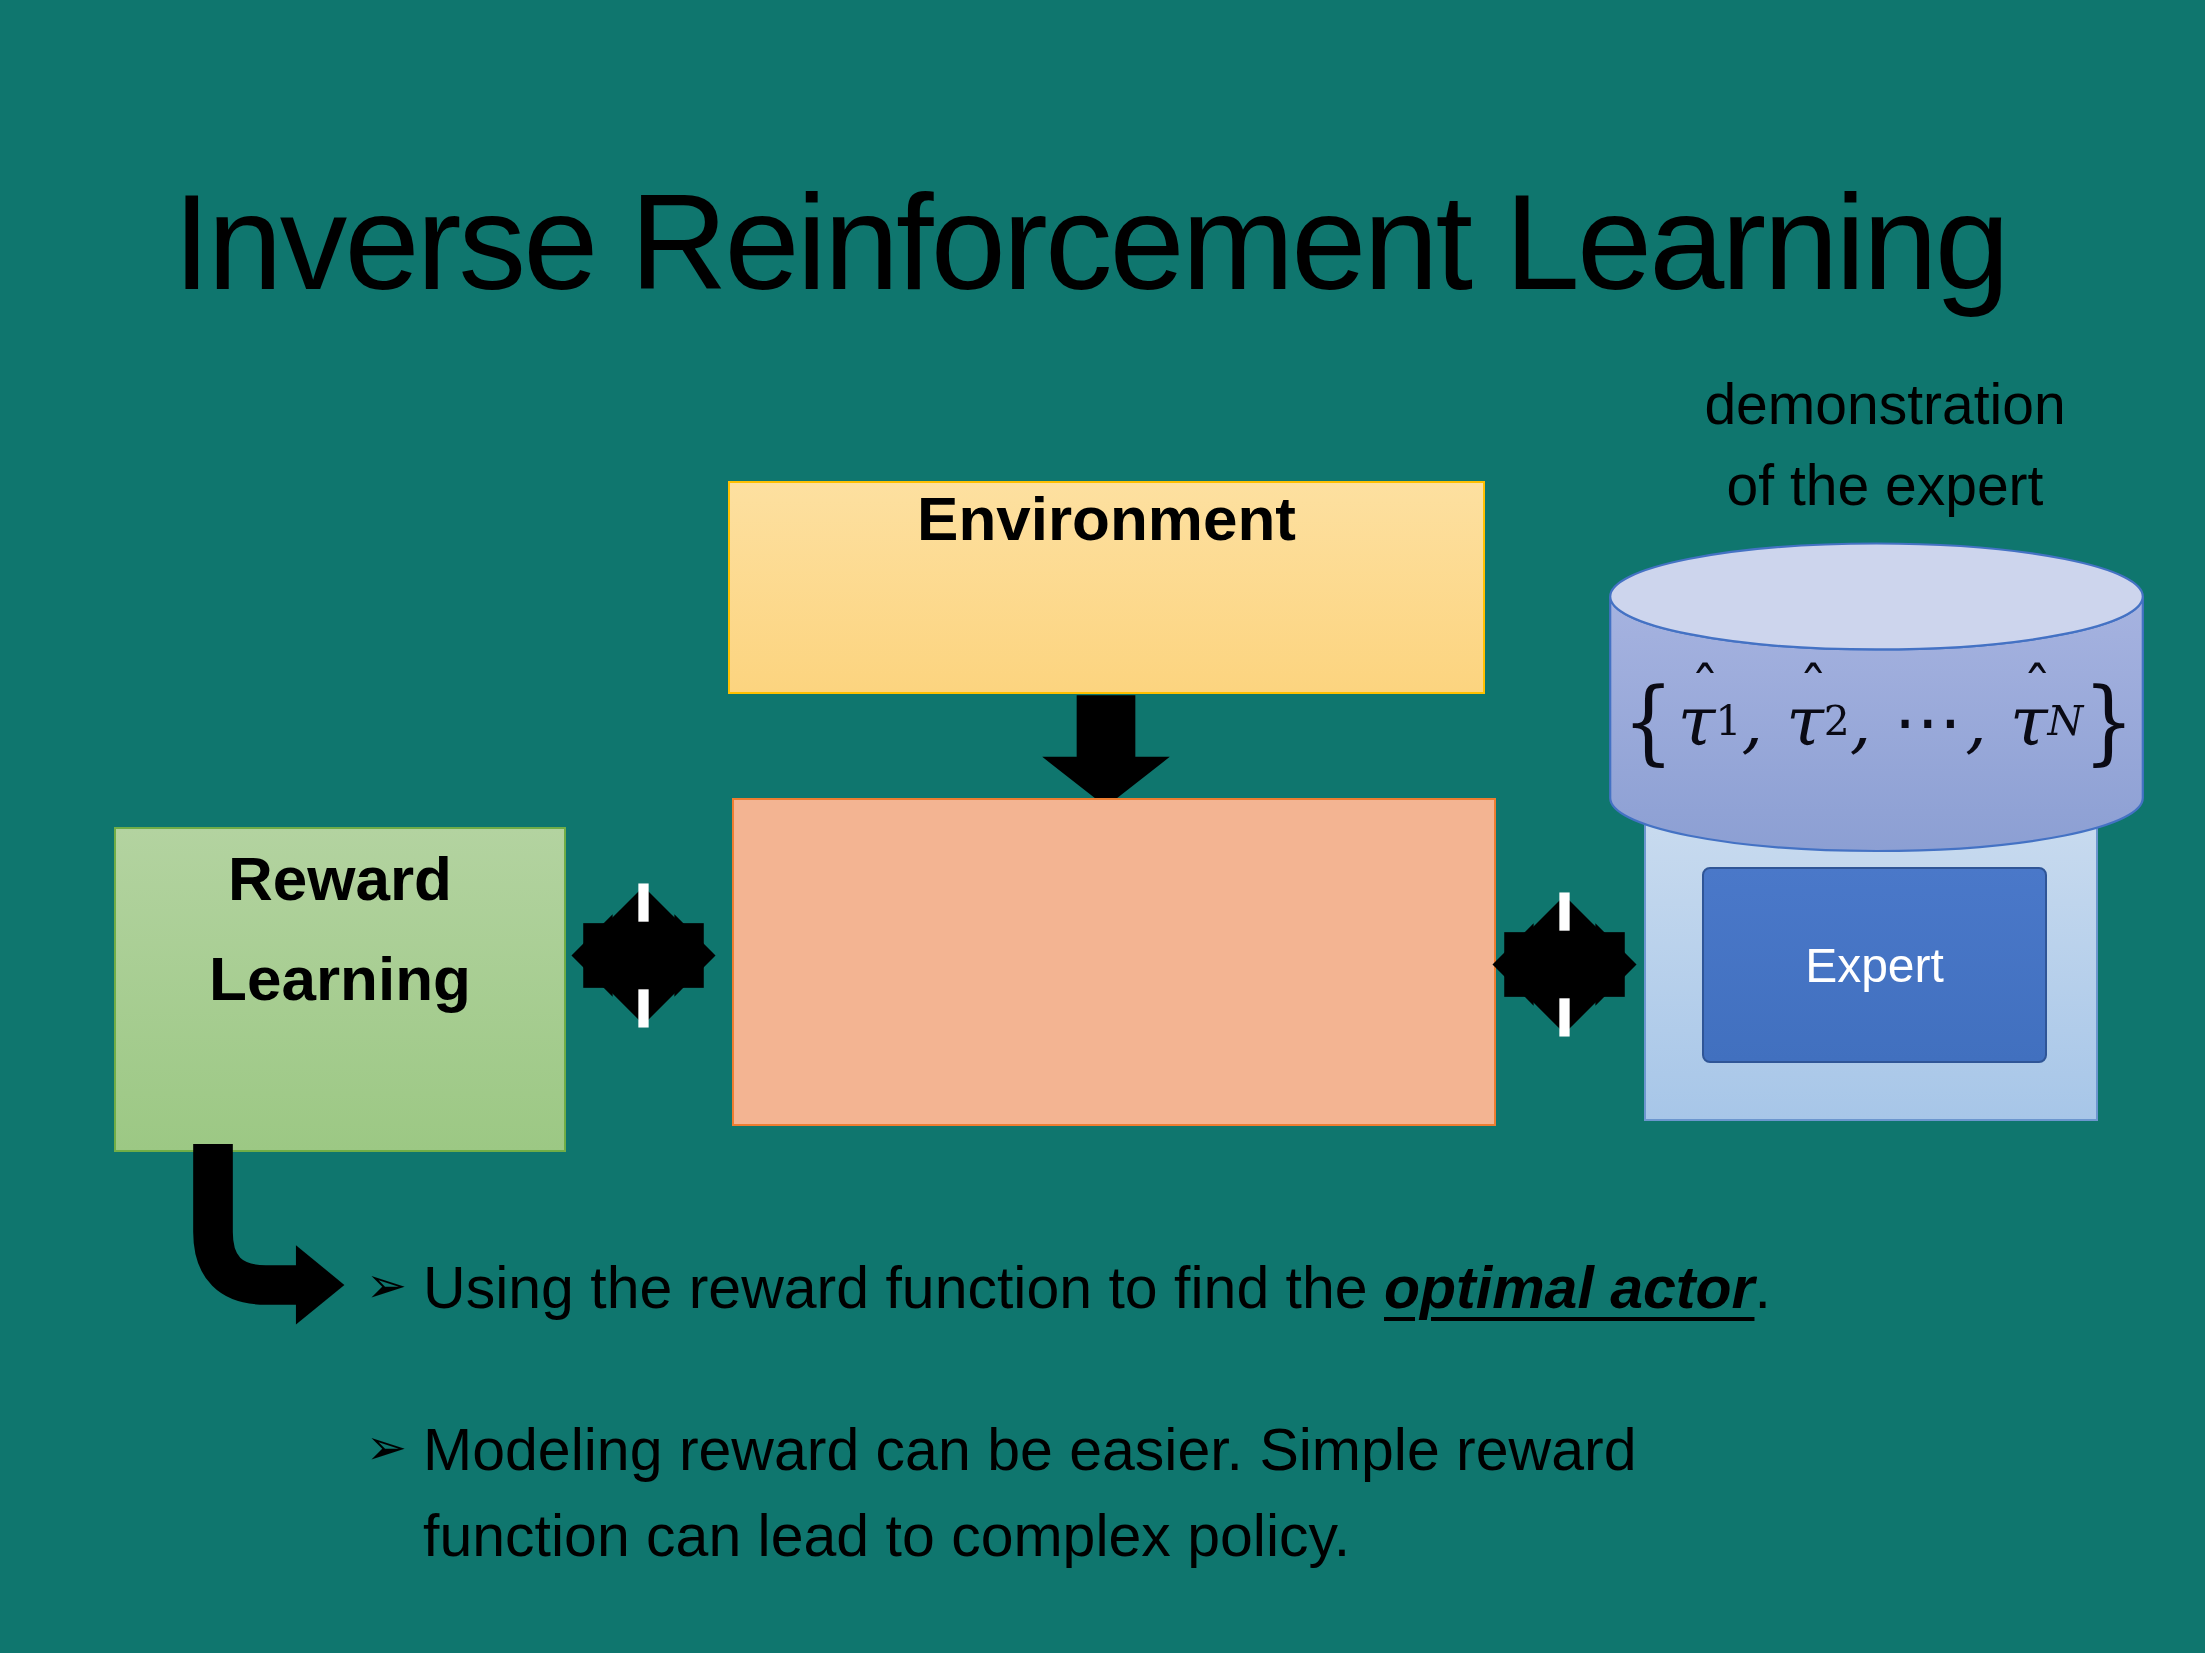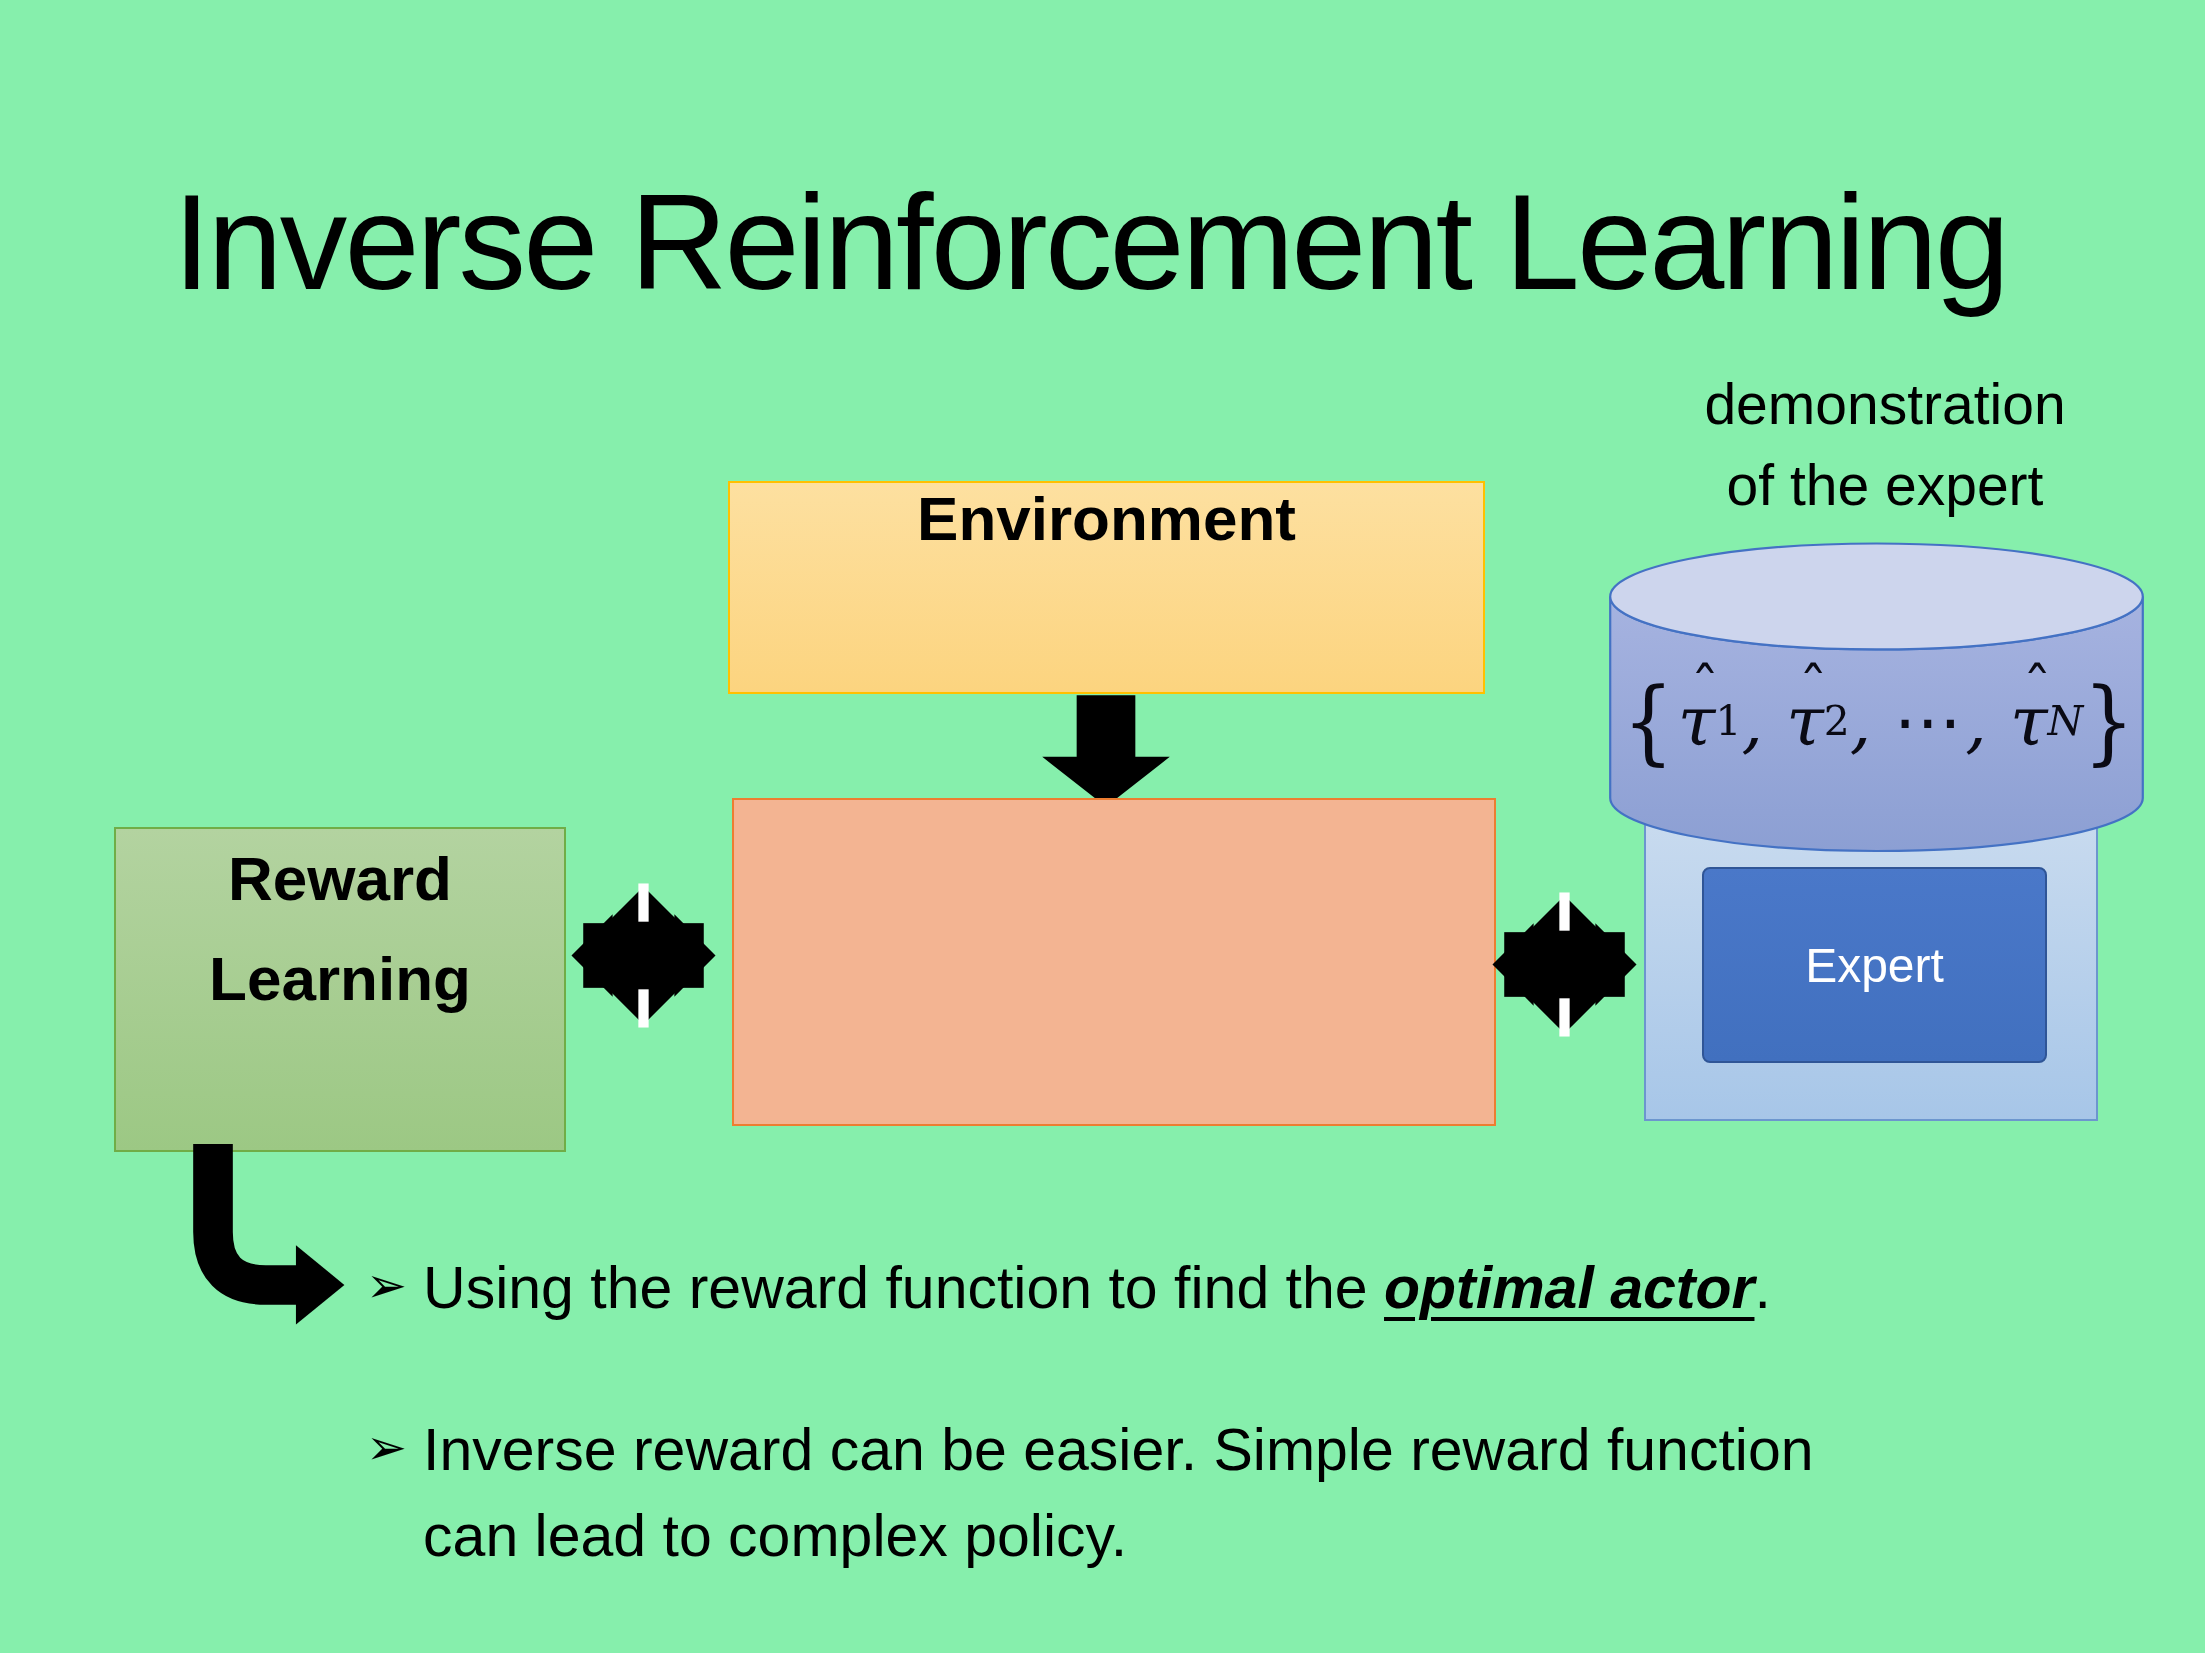--- a/index.html
+++ b/index.html
@@ -1,19 +1,19 @@
 <!DOCTYPE html>
 <html style="font-size:11.8px"><head>
 <meta charset="utf-8">
 <style>
   html,body{margin:0;padding:0;background:#ffffff;}
   .slide{
     position:relative;
     width:2205px;height:1654px;
-    background:#86efac;
+    background:#0f766e;
     font-family:"Liberation Sans",sans-serif;
     overflow:hidden;
   }
   .abs{position:absolute;}
 
   
   .title{
     left:173px;top:165px;width:1911px;
     font-size:135px;line-height:1.15;letter-spacing:-2.9px;
     color:#000;font-weight:400;white-space:nowrap;
@@ -198,17 +198,17 @@
     <polygon fill="#000" points="140,138 140,246 206,192"></polygon>
   </svg>
 
   <div class="abs bullet bullet1">
     <span class="marker">➢</span>
     <span class="btext"><span>Using the reward function to find the </span><span class="emph">optimal actor</span><span>.</span></span>
   </div>
 
   <div class="abs bullet bullet2">
     <span class="marker">➢</span>
-    <span class="btext">Inverse reward can be easier. Simple reward function can lead to complex policy.</span>
+    <span class="btext">Modeling reward can be easier. Simple reward function can lead to complex policy.</span>
   </div>
 
 </div>
 
 
 </body></html>

